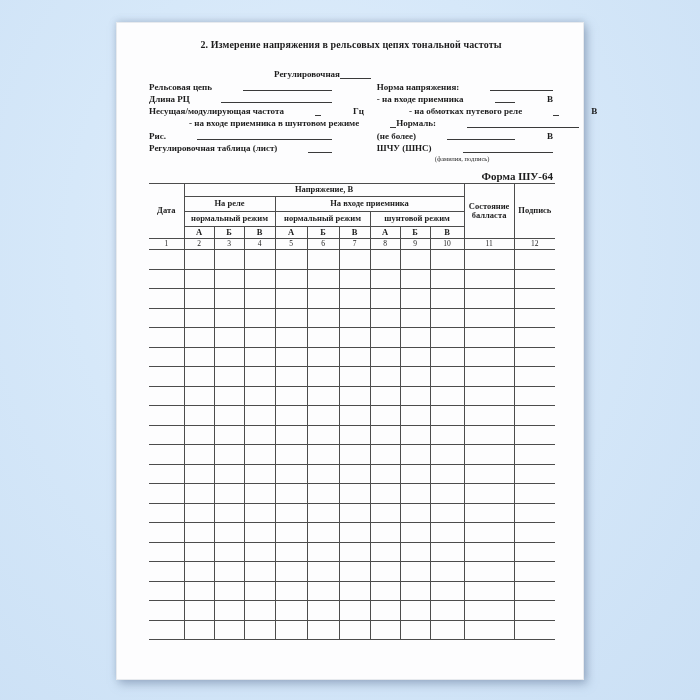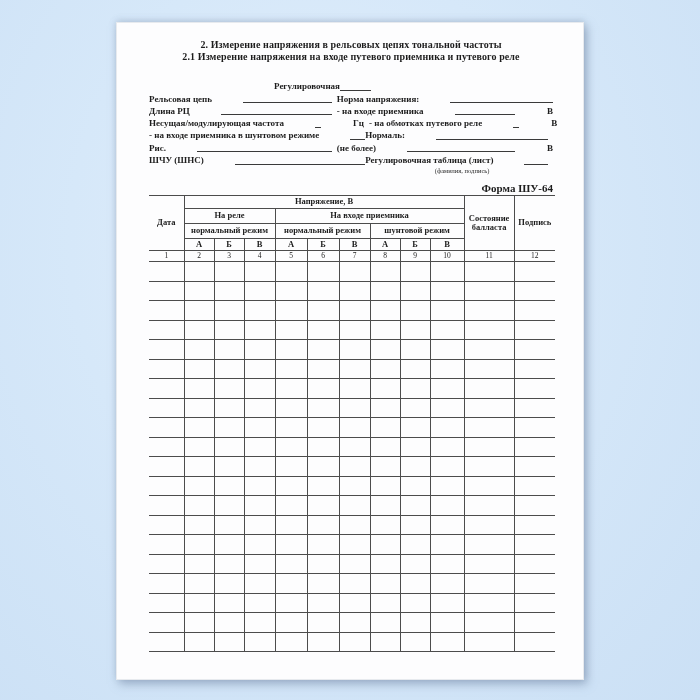--- a/index.html
+++ b/index.html
@@ -21,21 +21,21 @@
   .title { text-align:center; font-weight:bold; font-size:10px; line-height:12px; letter-spacing:.1px; }
   .fsec { margin-top:17px; }
   .frow { display:flex; align-items:flex-end; height:12.3px; font-size:9px; font-weight:bold; }
   .flabel { white-space:nowrap; line-height:11px; }
   .fill { flex:1 1 auto; border-bottom:1px solid #3a3a3a; margin-bottom:1.5px; min-width:6px; }
   .fsuffix { white-space:nowrap; line-height:11px; margin-left:1px; }
   .periodicity { margin-left:125px; width:91px; }
   .periodicity .fill { flex:0 0 31px; }
   .fhalf { display:flex; align-items:flex-end;gap:31px; }
   .fhalf.left { flex:0 0 46.5%; padding-right:5px; }
-  .fhalf.right { flex:1 1 auto; }
+  .fhalf.right { flex:1 1 auto;margin-left:40px; }
   .sig-note { margin-left:55%; width:45%; text-align:center; font-size:6.5px; line-height:8px; margin-top:1px; color:#2a2a2a; }
   .form-code { text-align:right; font-size:11px; font-weight:bold; line-height:10px; margin-top:8px; }
   table.mtable {
     margin-top:2px; width:406px; table-layout:fixed; border-collapse:collapse;
   }
   .mtable th, .mtable td {
     border:1px solid #4c4c4c; padding:0; text-align:center; vertical-align:middle;
     font-size:8.5px; line-height:1.08; font-weight:bold; overflow:hidden;
   }
   .mtable tr > *:first-child { border-left:none; }
@@ -48,21 +48,20 @@
   .mtable tr.nums td { font-weight:normal; font-size:7.5px; }
   .mtable tbody tr { height:19.5px; }
   .wrapcell { white-space:normal; }
 </style>
 </head>
 <body>
 
 <div class="paper">
 
   <div class="title">2. Измерение напряжения в рельсовых цепях тональной частоты</div>
-  <div class="title">2.1 Измерение напряжения на входе путевого приемника и путевого реле</div>
 
   <div class="fsec">
     <div class="frow periodicity">
       <span class="flabel">Регулировочная</span>
       <span class="fill"></span>
     </div>
 
     <div class="frow">
       <span class="fhalf left">
         <span class="flabel">Рельсовая цепь</span>
@@ -116,26 +115,26 @@
         <span class="fill"></span>
       </span>
       <span class="fhalf right">
         <span class="flabel">(не более)</span>
         <span class="fill"></span>
         <span class="fsuffix">В</span>
       </span>
     </div>
 
     <div class="frow">
+      <span class="fhalf left">
+        <span class="flabel">Регулировочная таблица (лист)</span>
+        <span class="fill"></span>
+      </span>
       <span class="fhalf right">
         <span class="flabel">ШЧУ (ШНС)</span>
-        <span class="fill"></span>
-      </span>
-      <span class="fhalf left">
-        <span class="flabel">Регулировочная таблица (лист)</span>
         <span class="fill"></span>
       </span>
     </div>
 
     <div class="sig-note">(фамилия, подпись)</div>
   </div>
 
   <div class="form-code">Форма ШУ-64</div>
 
   <table class="mtable">

